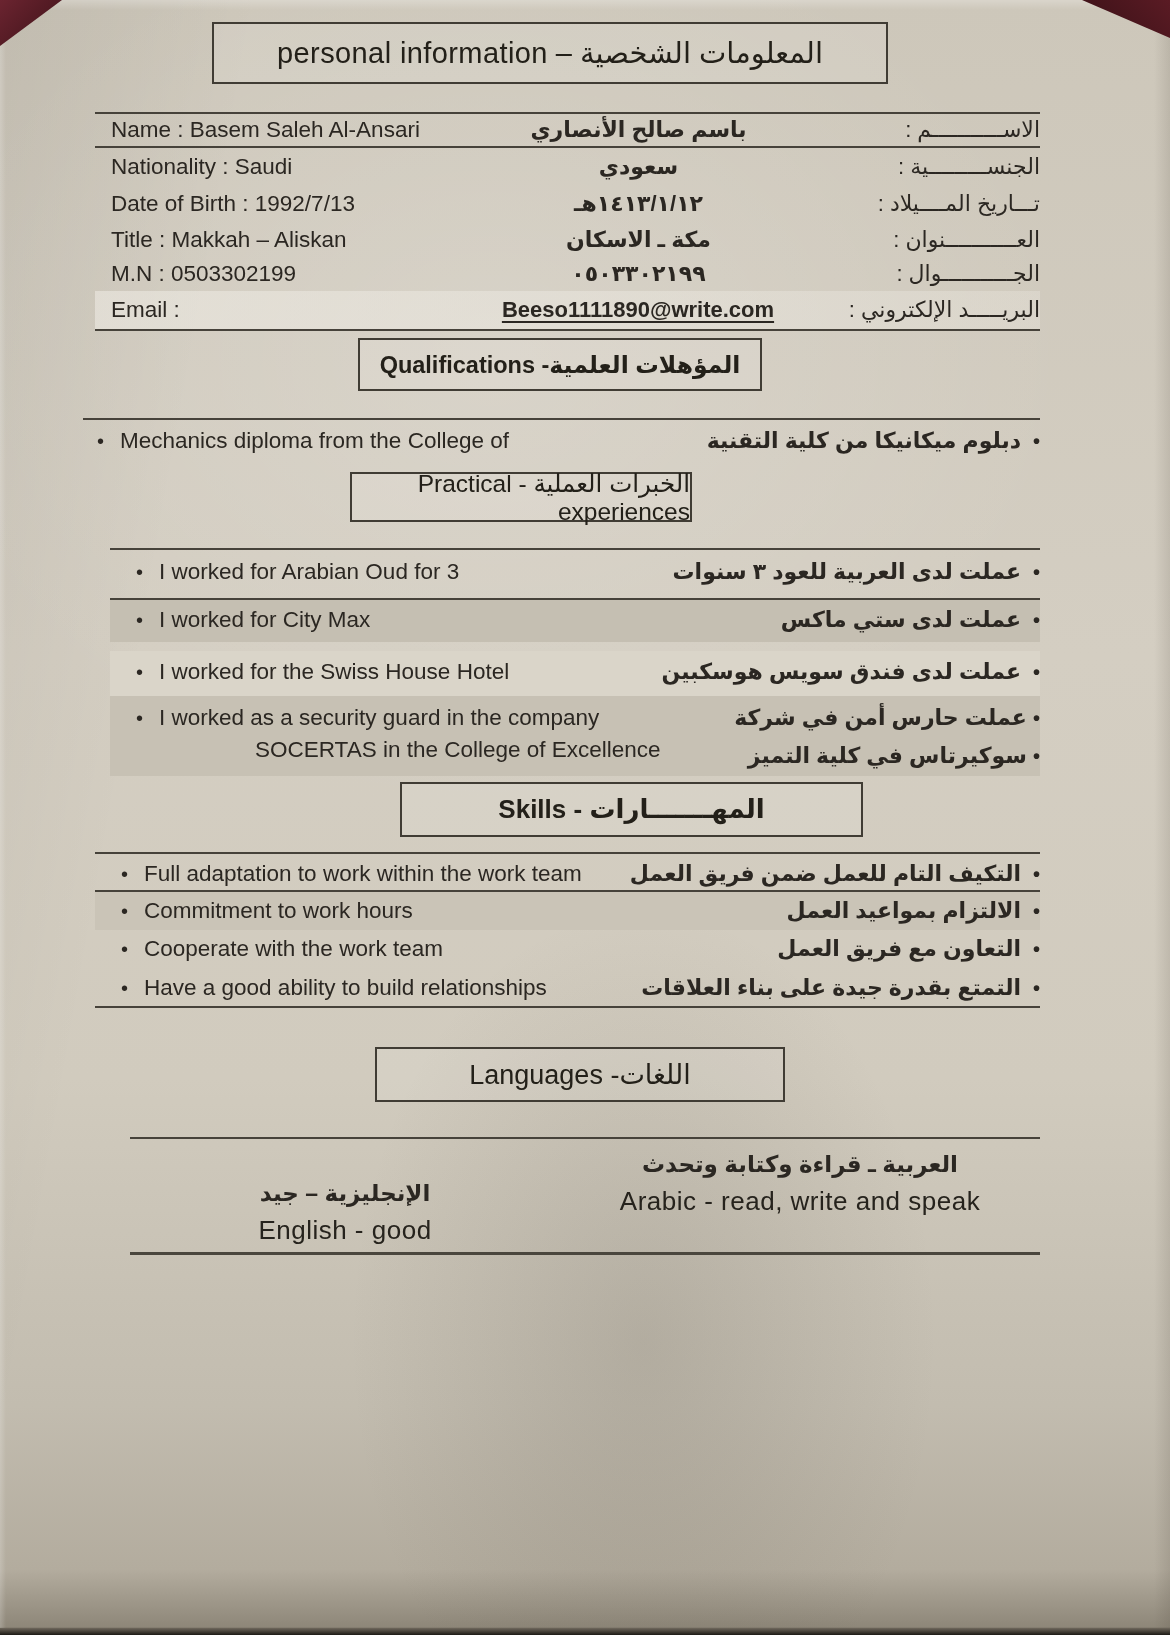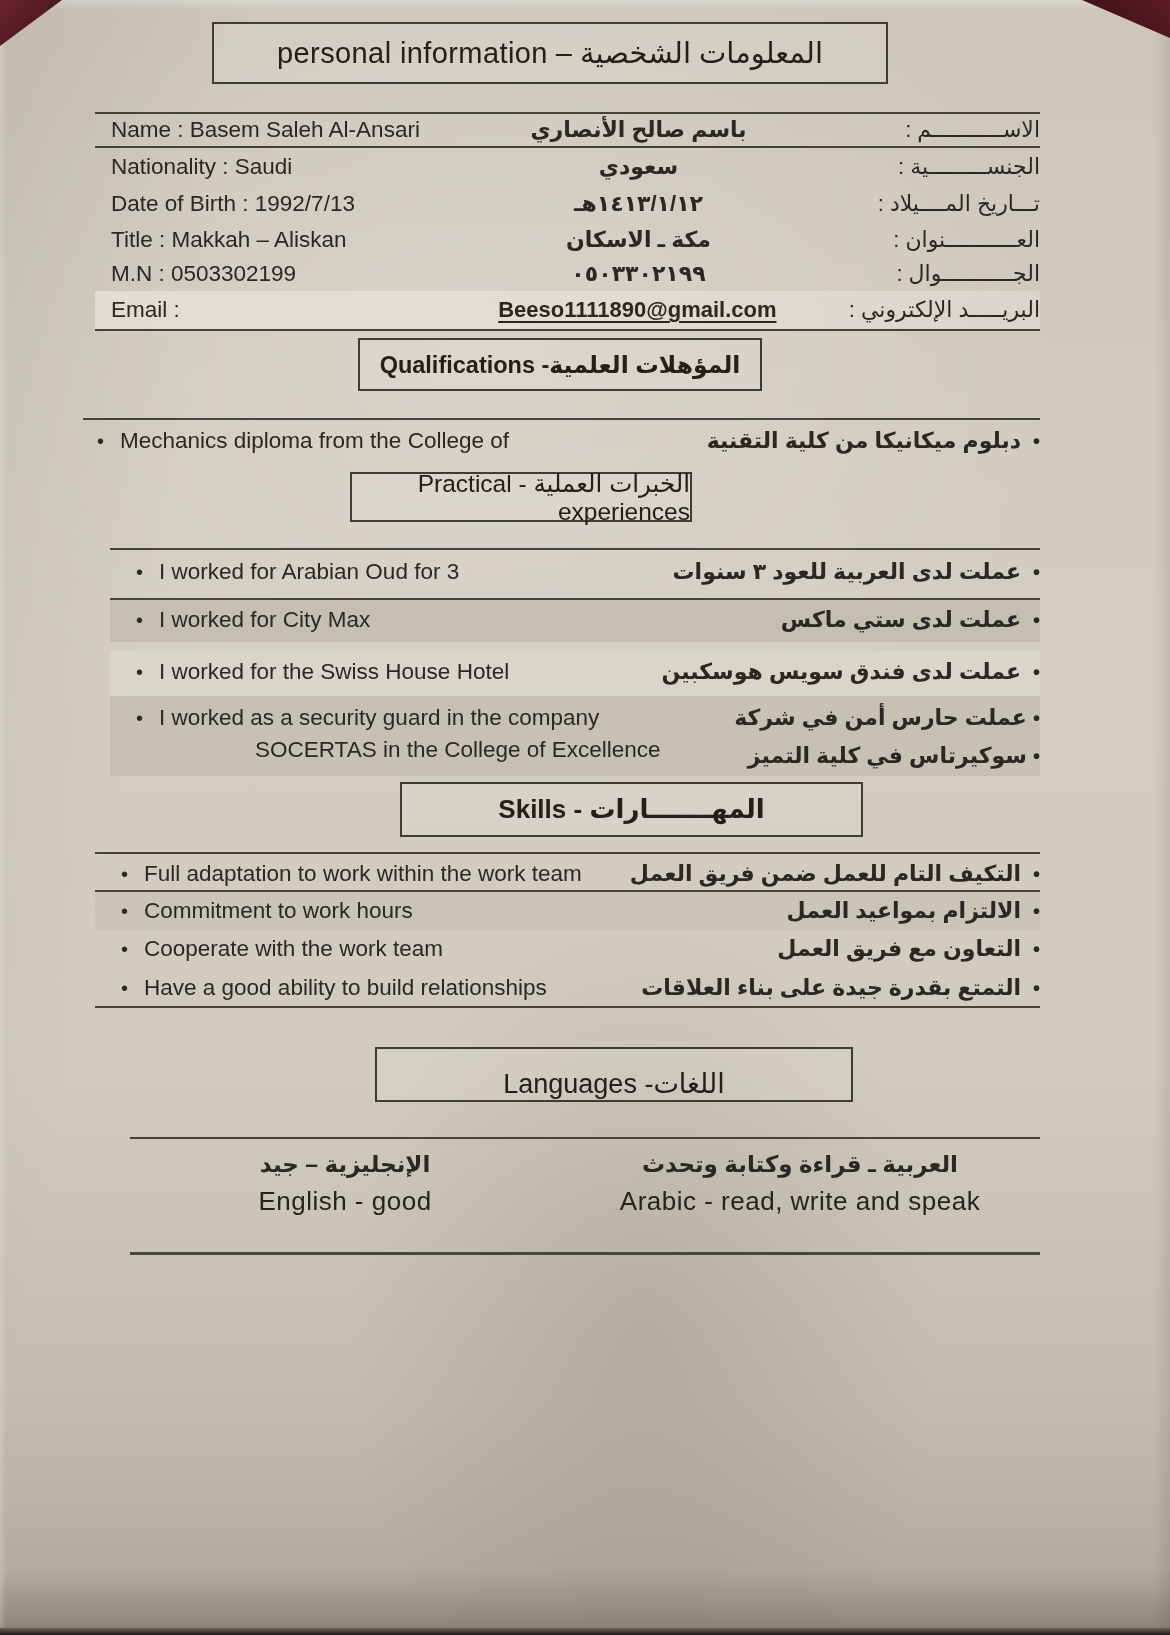--- a/index.html
+++ b/index.html
@@ -38,21 +38,21 @@
   .spread{letter-spacing:4px;}
   .email-underline{text-decoration:underline;text-underline-offset:4px;text-decoration-thickness:2px;direction:ltr;display:inline-block;font-weight:bold;font-size:22px;}
 
   .hdr{direction:rtl;color:#232019;}
   .qual-box{position:absolute;left:358px;top:338px;width:404px;height:53px;}
   .qual-box .hdr{font-weight:bold;font-size:23.5px;}
   .exp-box{position:absolute;left:350px;top:472px;width:342px;height:50px;}
   .exp-box .hdr{font-size:24.5px;}
   .skills-box{position:absolute;left:400px;top:782px;width:463px;height:55px;}
   .skills-box .hdr{font-weight:bold;font-size:26px;}
-  .lang-box{position:absolute;left:375px;top:1047px;width:478px;height:55px;align-items:flex-end;}
+  .lang-box{position:absolute;left:375px;top:1047px;width:410px;height:55px;}
   .lang-box .hdr{font-size:27px;}
 
   .b-en{display:flex;align-items:flex-start;gap:16px;font-size:22.5px;}
   .b-ar{display:flex;align-items:flex-start;gap:12px;direction:rtl;font-weight:bold;font-size:22px;}
   .bullet{font-size:20px;line-height:1.3;}
 
   .qual-row{position:absolute;left:83px;top:418px;width:957px;height:44px;border-top:2.5px solid #46423a;display:flex;justify-content:space-between;box-sizing:border-box;padding:8px 0 0 14px;}
   .qual-row .b-ar{padding-left:60px;}
 
   .exp-table{position:absolute;left:110px;top:548px;width:930px;}
@@ -70,21 +70,21 @@
   .skill-row{display:flex;justify-content:space-between;box-sizing:border-box;padding-left:26px;}
   .skill-row .b-ar{padding-left:30px;}
   .s1{height:40px;border-top:2.5px solid #46423a;border-bottom:2.5px solid #46423a;padding-top:7px;}
   .s2{height:38px;background:#cac4b7;padding-top:6px;}
   .s3{height:38px;padding-top:6px;}
   .s4{height:40px;border-bottom:2.5px solid #46423a;padding-top:7px;}
 
   .lang-section{position:absolute;left:130px;top:1137px;width:910px;border-top:2.5px solid #46423a;box-sizing:border-box;}
   .lang-cols{display:flex;padding-top:12px;}
   .lang-col{text-align:center;}
-  .lang-col.col-english{width:430px;}
+  .lang-col.col-english{width:430px;margin-top:29px;}
   .lang-col.col-arabic{flex:1;}
   .lang-ar{direction:rtl;font-weight:bold;font-size:23px;}
   .lang-en{font-size:26px;margin-top:8px;letter-spacing:0.5px;color:#26231d;}
   .lang-bottom{position:absolute;left:130px;top:1252px;width:910px;height:2.5px;background:#4a463d;}
 </style>
 </head>
 <body>
 
 <div id="scan">
   <div class="top-shade"></div>
@@ -119,21 +119,21 @@
       <span class="ar-value">مكة ـ الاسكان</span>
       <span class="ar-label">العـــــــــــنوان :</span>
     </div>
     <div class="info-row r5">
       <span class="en">M.N : 0503302199</span>
       <span class="ar-value spread">٠٥٠٣٣٠٢١٩٩</span>
       <span class="ar-label">الجـــــــــــوال :</span>
     </div>
     <div class="info-row r6">
       <span class="en">Email :</span>
-      <span class="ar-value"><span class="email-underline">Beeso1111890@gmail.com</span></span>
+      <span class="ar-value"><span class="email-underline">Beeso1111890@write.com</span></span>
       <span class="ar-label">البريـــــد الإلكتروني :</span>
     </div>
   </div>
 
   <div class="box qual-box">
     <span class="hdr" dir="rtl">المؤهلات العلمية- Qualifications</span>
   </div>
   <div class="qual-row">
     <span class="b-en">
       <span class="bullet">•</span>

